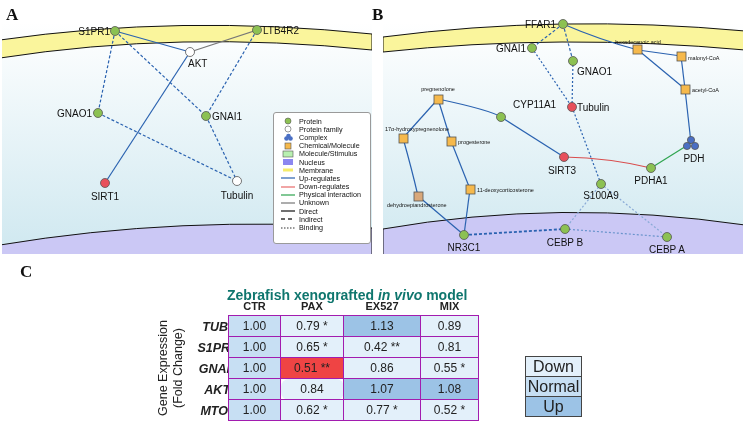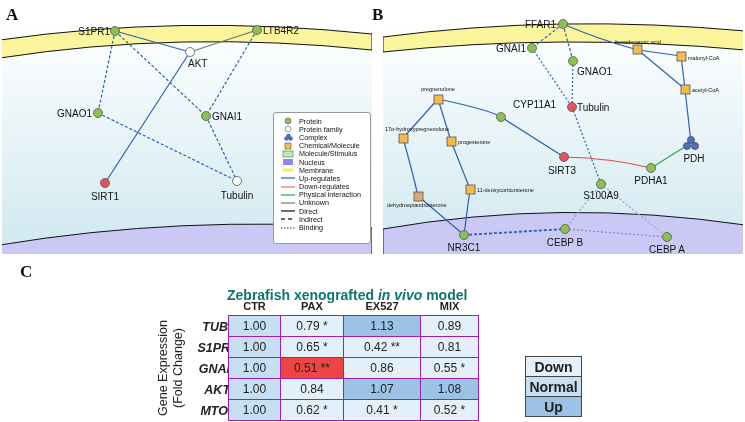--- a/index.html
+++ b/index.html
@@ -10,21 +10,21 @@
   .legend { position:absolute; left:273px; top:112px; width:98px; height:132px; background:#fff; border:1px solid #9a9a9a; border-radius:3px; box-sizing:border-box; padding:4px 4px 2px 6px; }
   .legend-row { display:flex; align-items:center; height:8.2px; font-size:7.2px; color:#111; white-space:nowrap; }
   .legend-sym { width:16px; height:8px; display:flex; align-items:center; justify-content:center; margin-right:3px; }
   .c-title { position:absolute; left:227px; top:267px; font-family:"Liberation Sans", sans-serif; font-weight:bold; font-size:14px; color:#0f766e;margin-top:20px; }
   .c-title i { font-style:italic; }
   table.expr { position:absolute; left:228px; top:315px; border-collapse:collapse; font-family:"Liberation Sans", sans-serif; font-size:12px; }
   table.expr th { font-weight:bold; height:18px; padding:0; text-align:center; color:#222; font-size:11px; }
   table.expr td { height:20px; border:1px solid #a21caf; text-align:center; padding:0; color:#222; }
   .ylab { position:absolute; left:154px; top:318px; width:40px; height:100px; }
   .gene { position:absolute; left:192px; font-family:"Liberation Sans", sans-serif; font-weight:bold; font-style:italic; font-size:12.5px; color:#222; text-align:right; width:45px; }
-  .key { position:absolute; left:525px; top:356px; border-collapse:collapse; font-family:"Liberation Sans", sans-serif; font-weight:bold; font-size:14px; }
+  .key { position:absolute; left:525px; top:356px; border-collapse:collapse; font-family:"Liberation Sans", sans-serif; font-weight:normal; font-size:16px; }
   .key td { width:55px; height:19px; border:1px solid #444; text-align:center; color:#222; padding:0; }
 </style>
 </head>
 <body>
 
 <div class="panel-letter" style="left:6px;top:5px;">A</div>
 <div class="panel-letter" style="left:372px;top:5px;">B</div>
 <div class="panel-letter" style="left:20px;top:262px;">C</div>
 
 <svg class="net" width="745" height="260" viewBox="0 0 745 260">
@@ -320,21 +320,21 @@
       </tr>
       <tr>
         <td style="background: rgb(199, 223, 243);">1.00</td>
         <td style="background: rgb(227, 240, 250); border-radius: 8px;">0.84</td>
         <td style="background: rgb(156, 195, 230);">1.07</td>
         <td style="background: rgb(156, 195, 230);">1.08</td>
       </tr>
       <tr>
         <td style="background: rgb(199, 223, 243);">1.00</td>
         <td style="background: rgb(227, 240, 250);">0.62 *</td>
-        <td style="background: rgb(227, 240, 250);">0.41 *</td>
+        <td style="background: rgb(227, 240, 250);">0.77 *</td>
         <td style="background: rgb(227, 240, 250);">0.52 *</td>
       </tr>
     </tbody>
 </table>
 
 <table class="key">
   <tbody>
       <tr>
         <td id="key-0" style="background: rgb(227, 240, 250);">Down</td>
       </tr>

